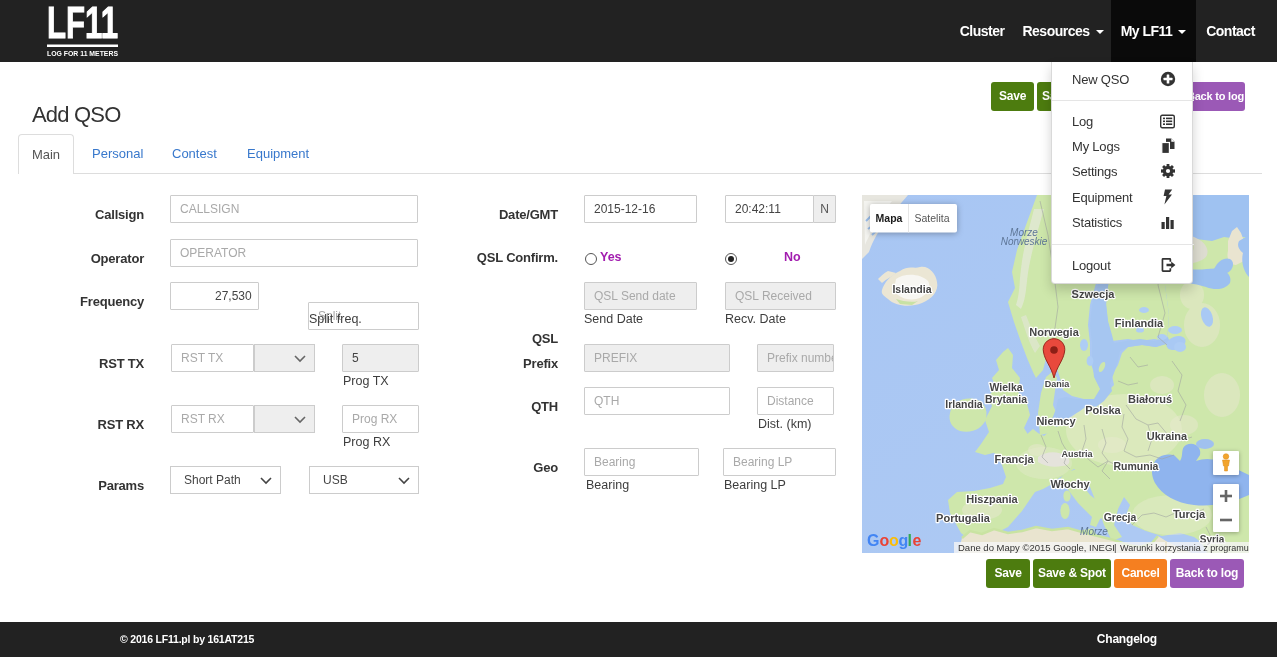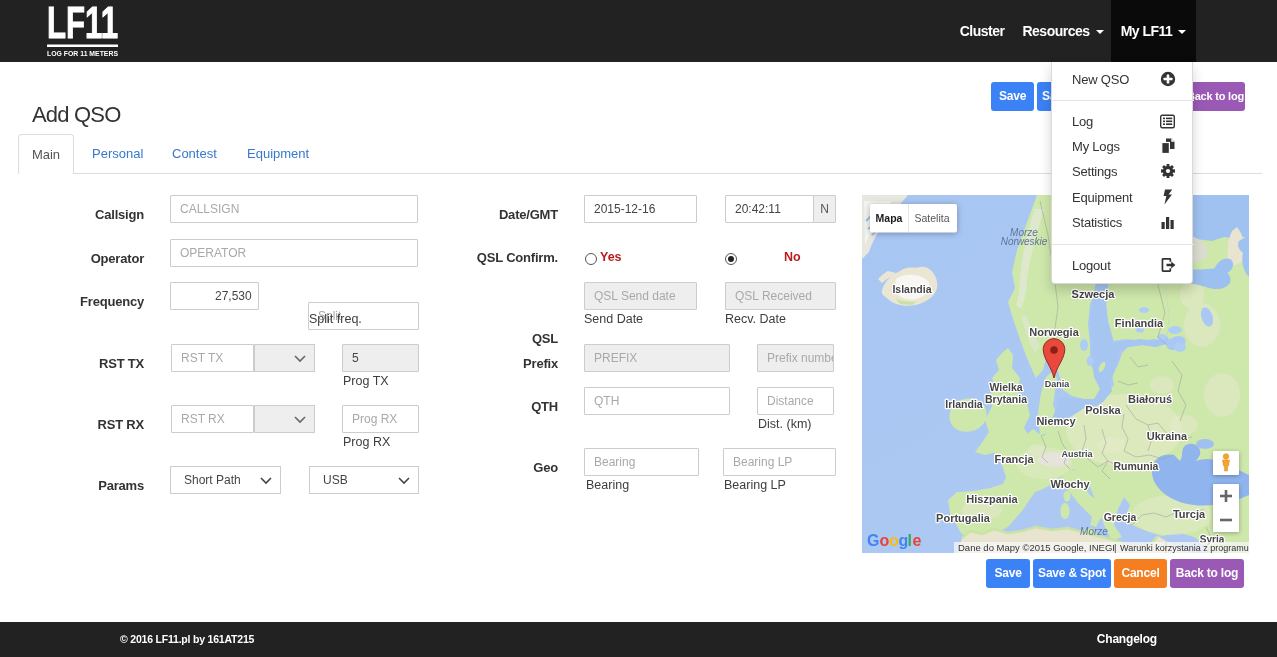--- a/index.html
+++ b/index.html
@@ -8,21 +8,21 @@
 .abs { position:absolute; }
 
 
 #navbar { position:absolute; left:0; top:0; width:1277px; height:62px; background:#222; }
 .navlink { position:absolute; top:0; height:62px; line-height:62px; color:#fff; font-size:14px; font-weight:bold; letter-spacing:-0.5px; text-align:center; }
 .caret { display:inline-block; width:0; height:0; border-left:4px solid transparent; border-right:4px solid transparent; border-top:4px solid #fff; vertical-align:middle; margin-left:6px; }
 #mylf11 { position:absolute; left:1111px; top:0; width:85px; height:62px; background:#0a0a0a; }
 
 
 .btn { position:absolute; height:29px; line-height:29px; text-align:center; color:#fff; font-size:12px; font-weight:bold; letter-spacing:-0.2px; white-space:nowrap; border-radius:3px; }
-.btn-green { background:#3b82f6; }
+.btn-green { background:#4d7c0f; }
 .btn-orange { background:#f57f20; }
 .btn-purple { background:#9b59b6; }
 
 
 #heading { position:absolute; left:32px; top:102px; font-size:22px; color:#333; font-weight:normal; letter-spacing:-0.8px; }
 #tabline { position:absolute; left:18px; top:173px; width:1244px; height:1px; background:#ddd; }
 #tab-main { position:absolute; left:18px; top:134px; width:56px; height:40px; background:#fff; border:1px solid #ddd; border-bottom:none; border-radius:4px 4px 0 0; color:#555; font-size:13px; text-align:center; line-height:39px; z-index:2; }
 .tab { position:absolute; top:134px; height:40px; line-height:39px; font-size:13px; color:#3878cc; }
 
 
@@ -42,36 +42,37 @@
 .divider { position:absolute; left:0; width:142px; height:1px; background:#e5e5e5; }
 
 
 #footer { position:absolute; left:0; top:622px; width:1277px; height:35px; background:#222; }
 #footer .left { position:absolute; left:120px; top:0; height:35px; line-height:35px; color:#fff; font-size:10.5px; font-weight:bold; letter-spacing:-0.2px; }
 #footer .right { position:absolute; right:120px; top:0; height:35px; line-height:35px; color:#fff; font-size:12px; font-weight:bold; letter-spacing:-0.2px; }
 
 
 .radio { position:absolute; width:12px; height:12px; border:1px solid #555; border-radius:50%; background:#fff; }
 .radio .dot { position:absolute; left:2px; top:2px; width:6px; height:6px; border-radius:50%; background:#222; }
-.rlabel { position:absolute; font-size:12.5px; font-weight:bold; color:#b91c1c; }
+.rlabel { position:absolute; font-size:12.5px; font-weight:bold; color:#a21caf; }
 </style>
 </head>
 <body>
 <div id="page">
 
 <div id="navbar">
   <svg width="76" height="56" style="position:absolute;left:46px;top:1px" viewBox="0 0 76 56">
     <text x="1" y="37" fill="#fff" stroke="#fff" stroke-width="1" font-family="Liberation Sans" font-weight="bold" font-size="45" textLength="71" lengthAdjust="spacingAndGlyphs">LF11</text>
     <rect x="1" y="43.5" width="71" height="2.5" fill="#fff"></rect>
     <text x="1" y="55" fill="#fff" font-family="Liberation Sans" font-weight="bold" font-size="8" textLength="71" lengthAdjust="spacingAndGlyphs">LOG FOR 11 METERS</text>
   </svg>
   <div id="mylf11"></div>
   <div class="navlink" style="left:952px; width:60px;">Cluster</div>
   <div class="navlink" style="left:1020px; width:86px;">Resources<span class="caret"></span></div>
   <div class="navlink" style="left:1111px; width:85px;">My LF11<span class="caret"></span></div>
+  <div class="navlink" style="left:1200px; width:61px;">Contact</div>
 </div>
 
 <div class="btn btn-green" style="left:991px; top:82px; width:43px;">Save</div>
 <div class="btn btn-green" style="left:1037px; top:82px; width:78px;">Save &amp; Spot</div>
 <div class="btn btn-orange" style="left:1118px; top:82px; width:53px;">Cancel</div>
 <div class="btn btn-purple" style="left:1174px; top:82px; width:71px; font-size:11px; text-align:right; padding-right:1px;">Back to log</div>
 
 <div id="heading">Add QSO</div>
 <div id="tabline"></div>
 <div id="tab-main">Main</div>

